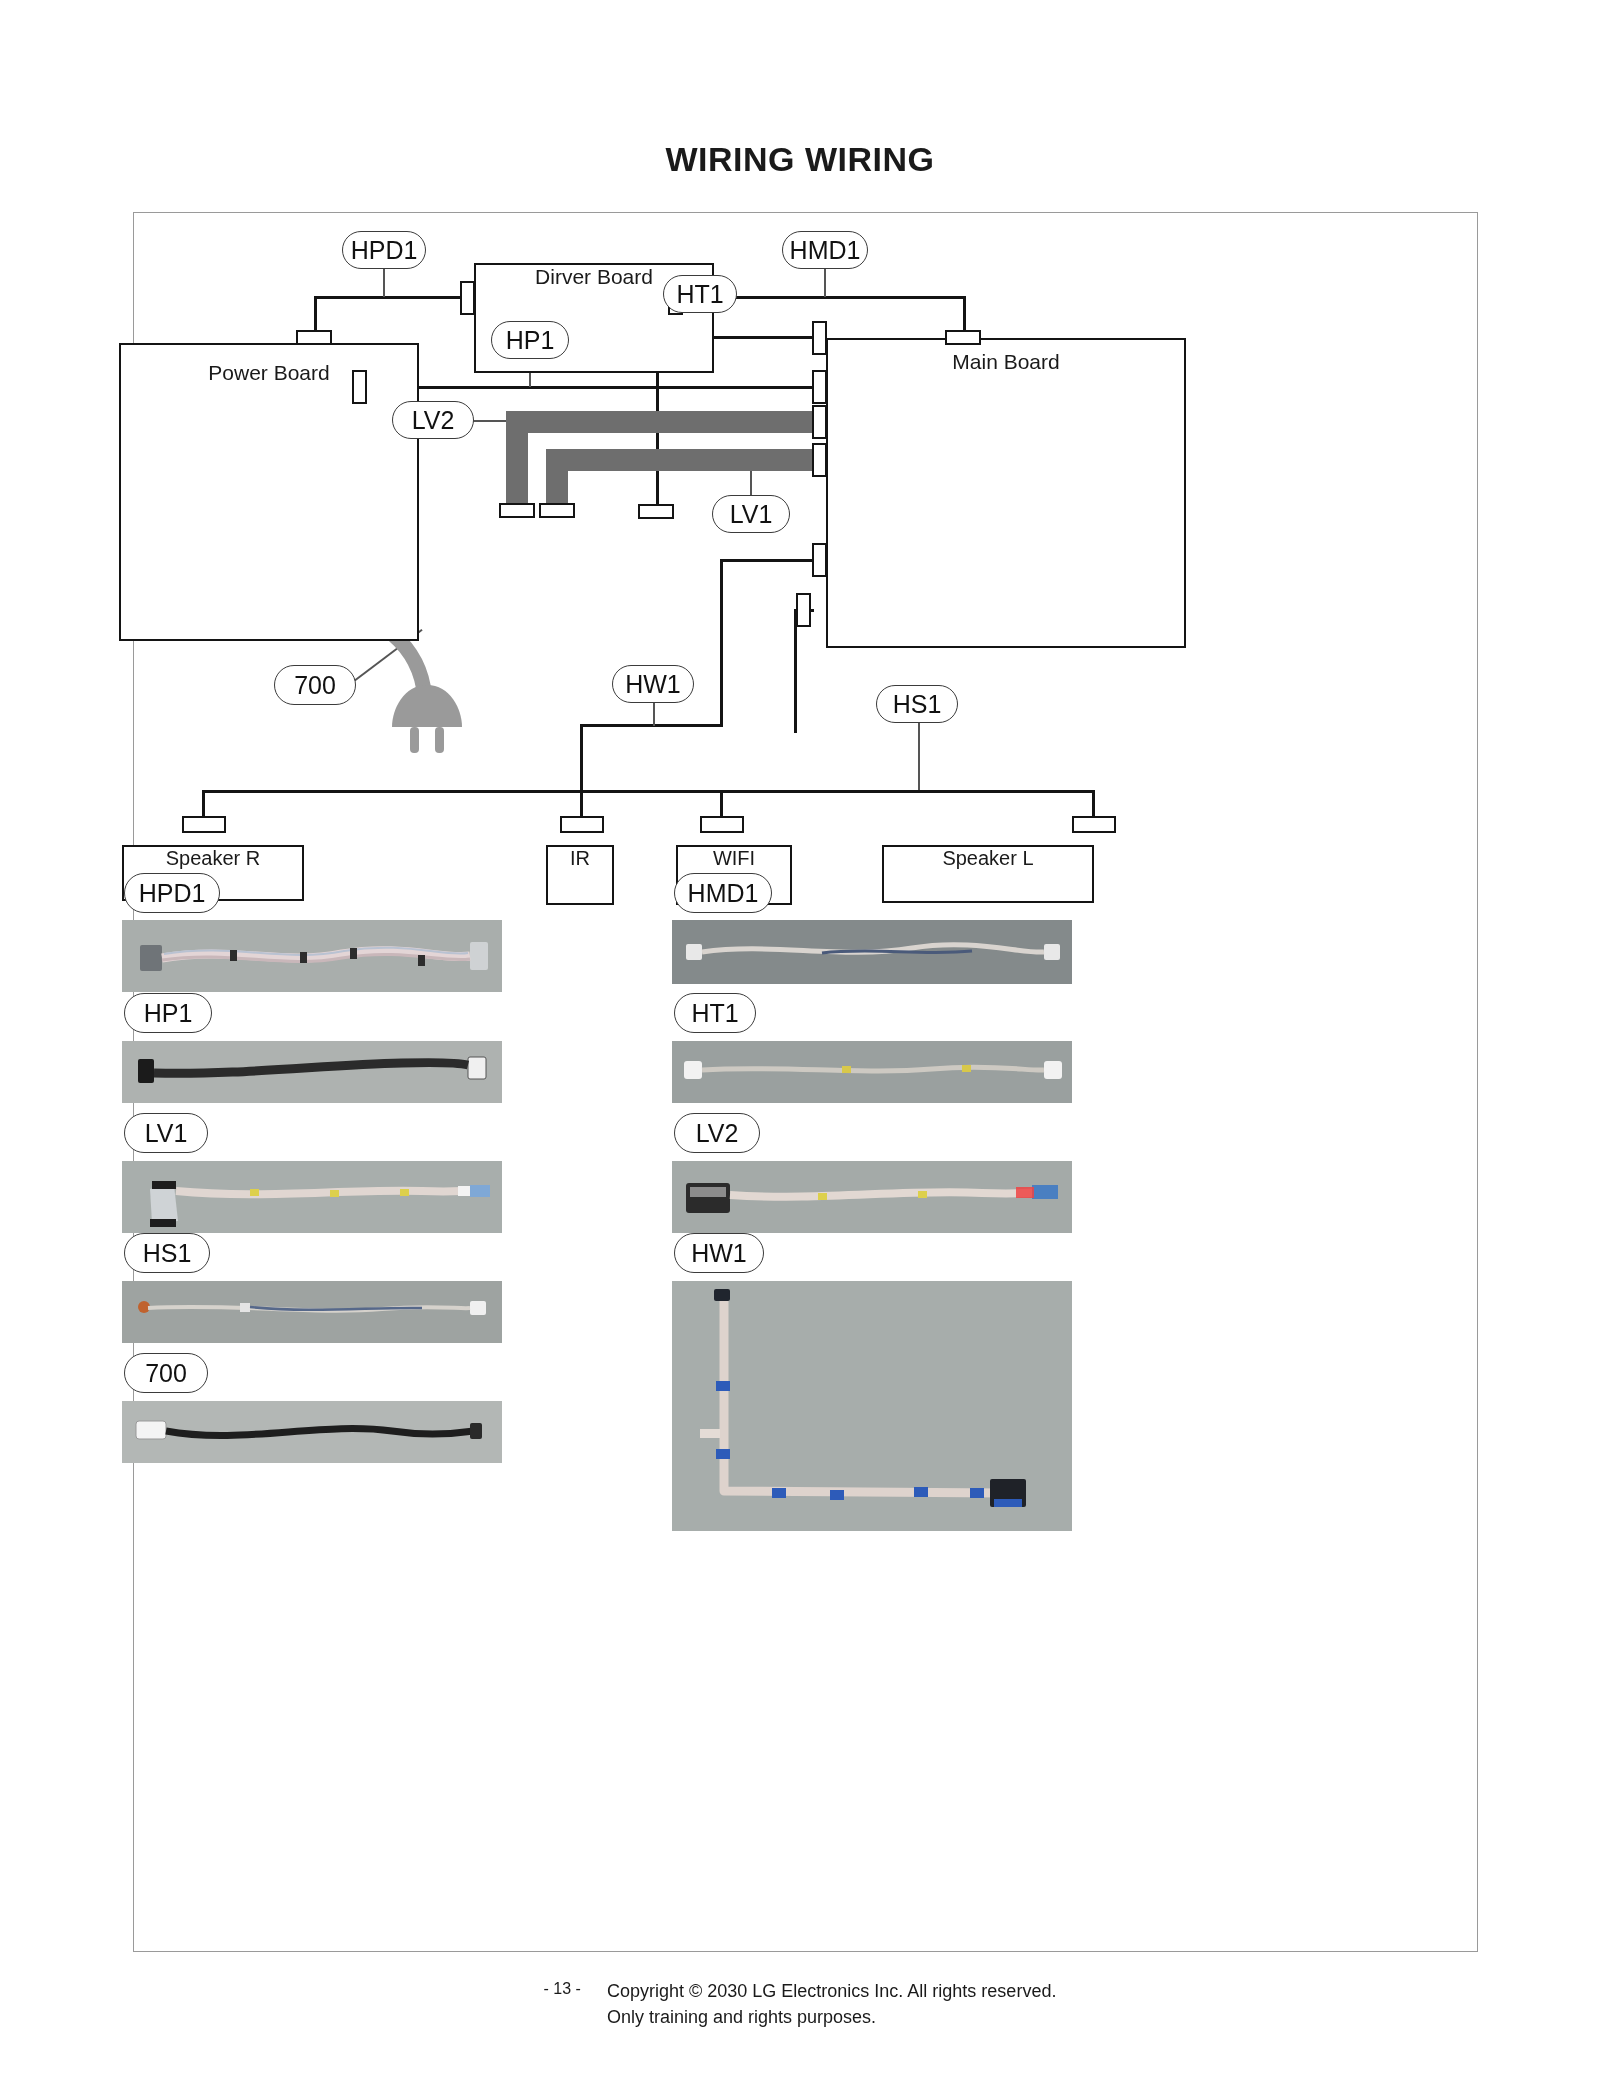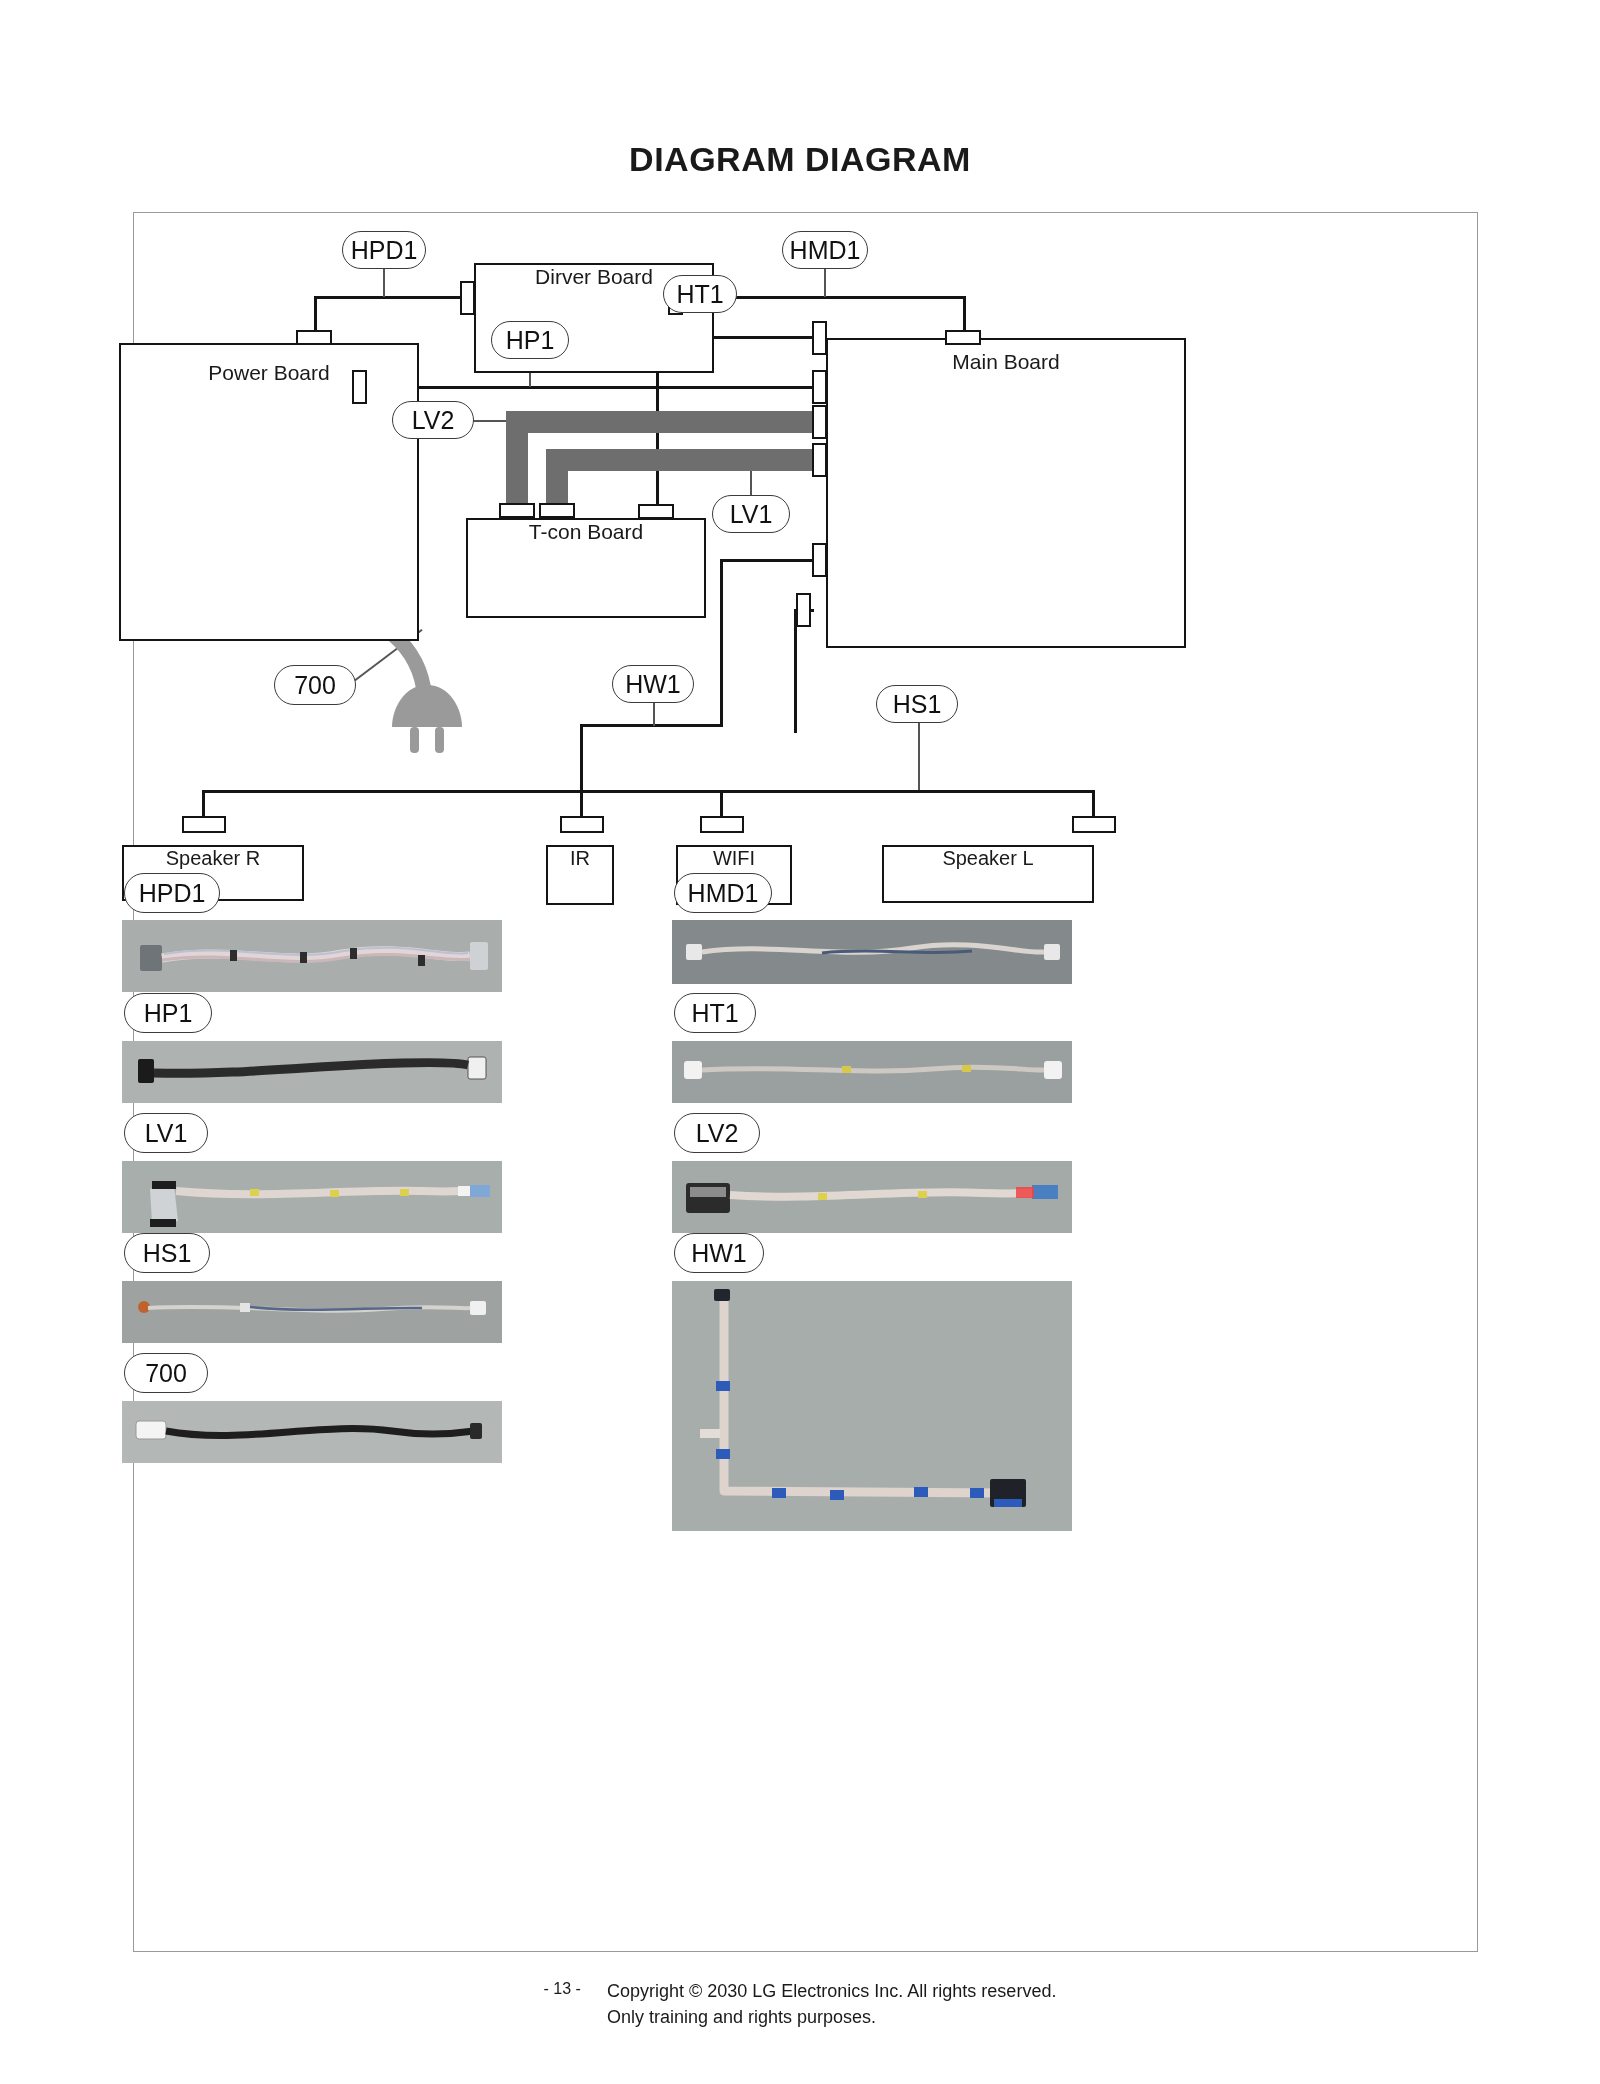--- a/index.html
+++ b/index.html
@@ -150,21 +150,21 @@
     color: #1a1a1a;
   }
   #page-num { font-size: 16px; padding-top: 2px; }
   #copy-block { font-size: 18px; line-height: 1.45; }
 </style>
 </head>
 <body>
 
 <div id="page">
 
-  <div id="doc-title">DIAGRAM DIAGRAM</div>
+  <div id="doc-title">WIRING WIRING</div>
 
   <div id="frame">
 
     <div class="board" style="left:340px; top:50px; width:240px; height:110px;">
       <span>Dirver Board</span>
     </div>
 
     <div class="conn vert" style="left:326px; top:68px;"></div>
     <div class="wire h" style="left:180px; top:83px; width:148px;"></div>
     <div class="wire v" style="left:180px; top:83px; height:36px;"></div>
@@ -219,23 +219,20 @@
 
     <div class="ribbon" style="left:412px; top:236px; width:280px; height:22px;"></div>
     <div class="ribbon" style="left:412px; top:236px; width:22px; height:59px;"></div>
     <div class="conn horz" style="left:405px; top:290px;"></div>
     <div class="conn vert" style="left:678px; top:230px;"></div>
     <div class="leader v" style="left:616px; top:258px; height:26px;"></div>
     <div class="bubble" style="left:578px; top:282px; width:78px; height:38px;">
       <span>LV1</span>
     </div>
 
-    <div class="board" style="left:332px; top:305px; width:240px; height:100px;">
-      <span>T-con Board</span>
-    </div>
 
     <svg id="cord" style="left:195px; top:395px;" width="130" height="130" viewBox="0 0 130 130">
       <path d="M 5 6 C 58 6 96 46 96 98" fill="none" stroke="#9a9a9a" stroke-width="15" stroke-linecap="round"></path>
     </svg>
     <svg id="plug" style="left:250px; top:470px;" width="86" height="78" viewBox="0 0 86 78">
       <path d="M 43 2 C 20 2 8 26 8 44 L 78 44 C 78 26 66 2 43 2 Z" fill="#9a9a9a"></path>
       <rect x="26" y="44" width="9" height="26" rx="4" fill="#9a9a9a"></rect>
       <rect x="51" y="44" width="9" height="26" rx="4" fill="#9a9a9a"></rect>
     </svg>
     <div class="leader diag" style="left:212px; top:473px; width:95px; transform:rotate(-37deg);"></div>

